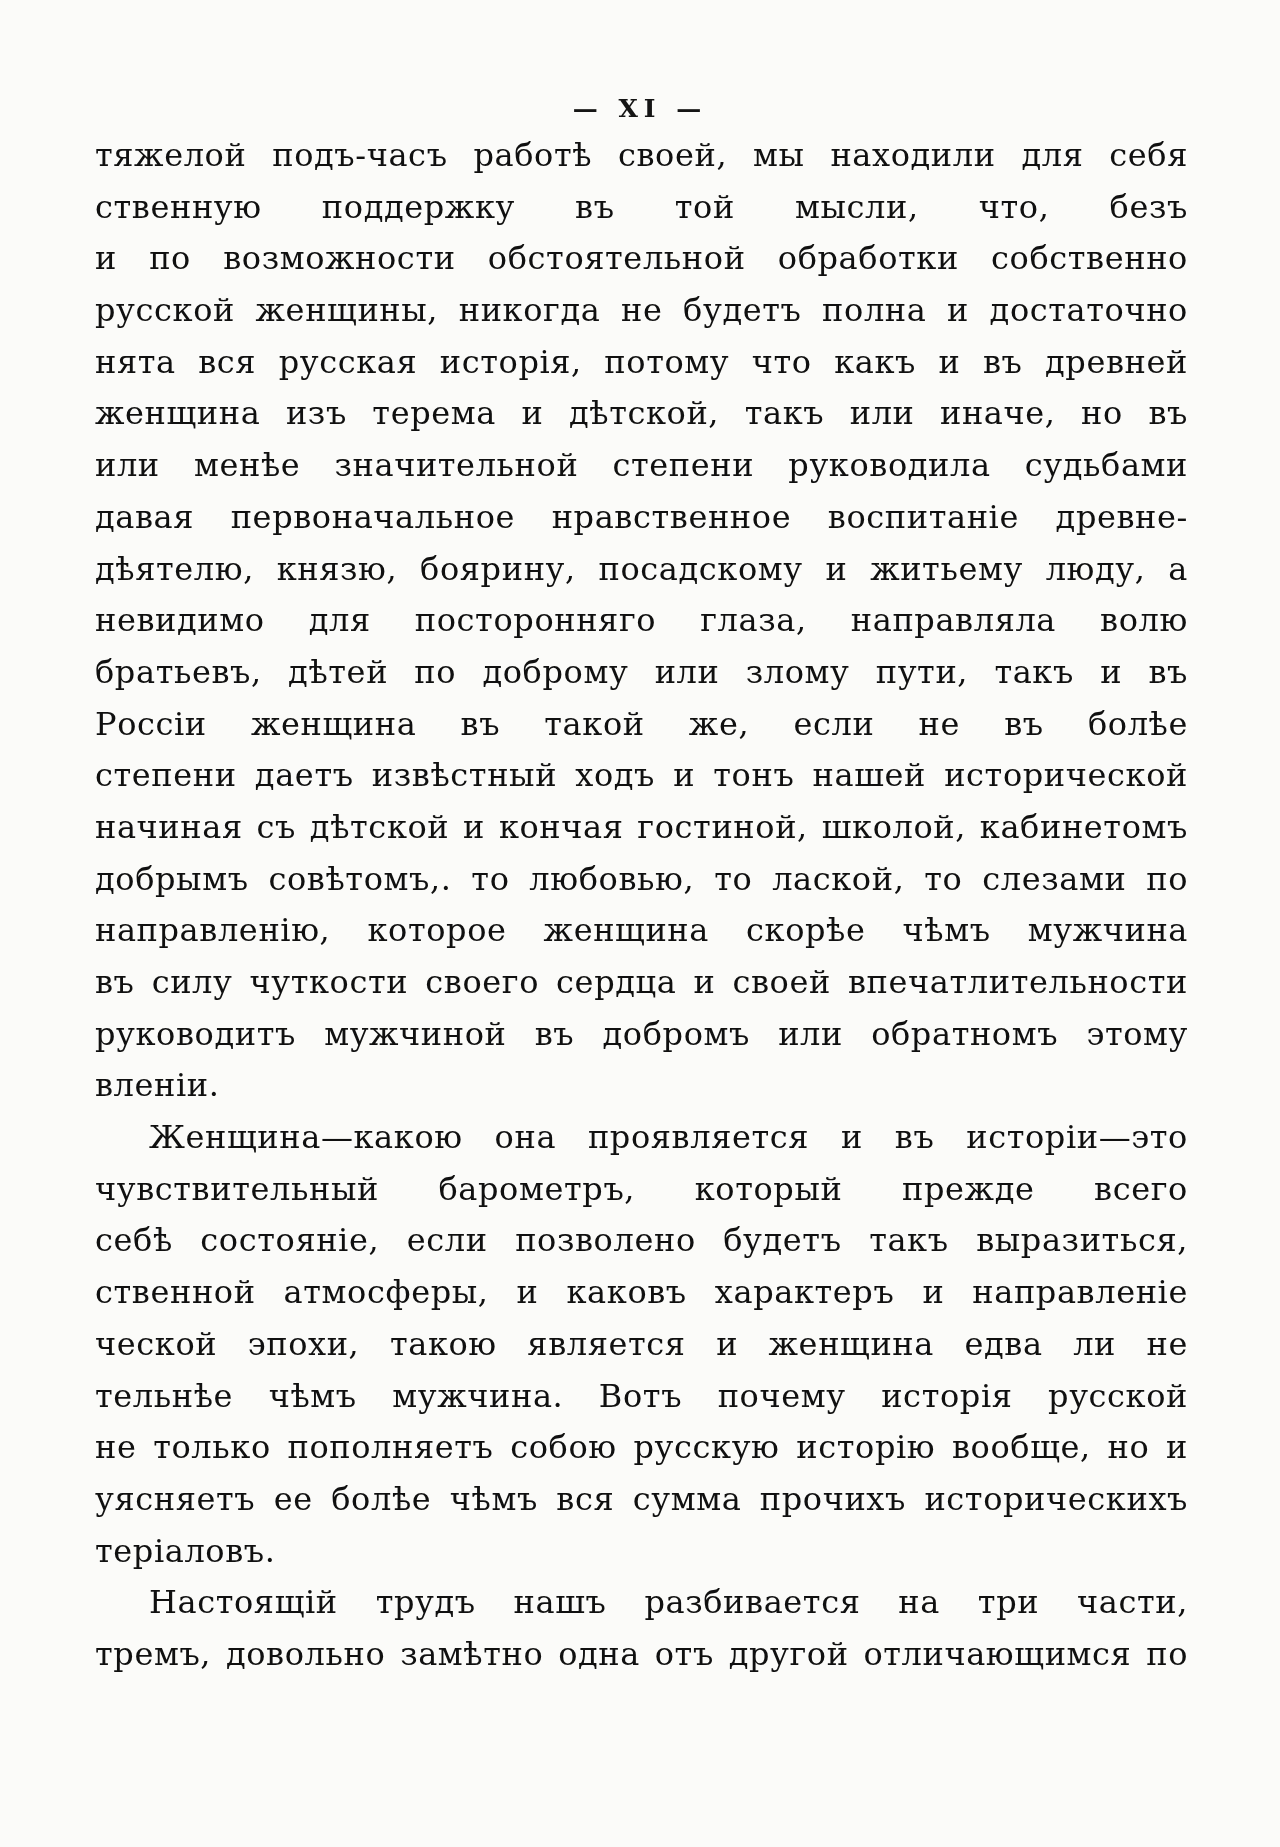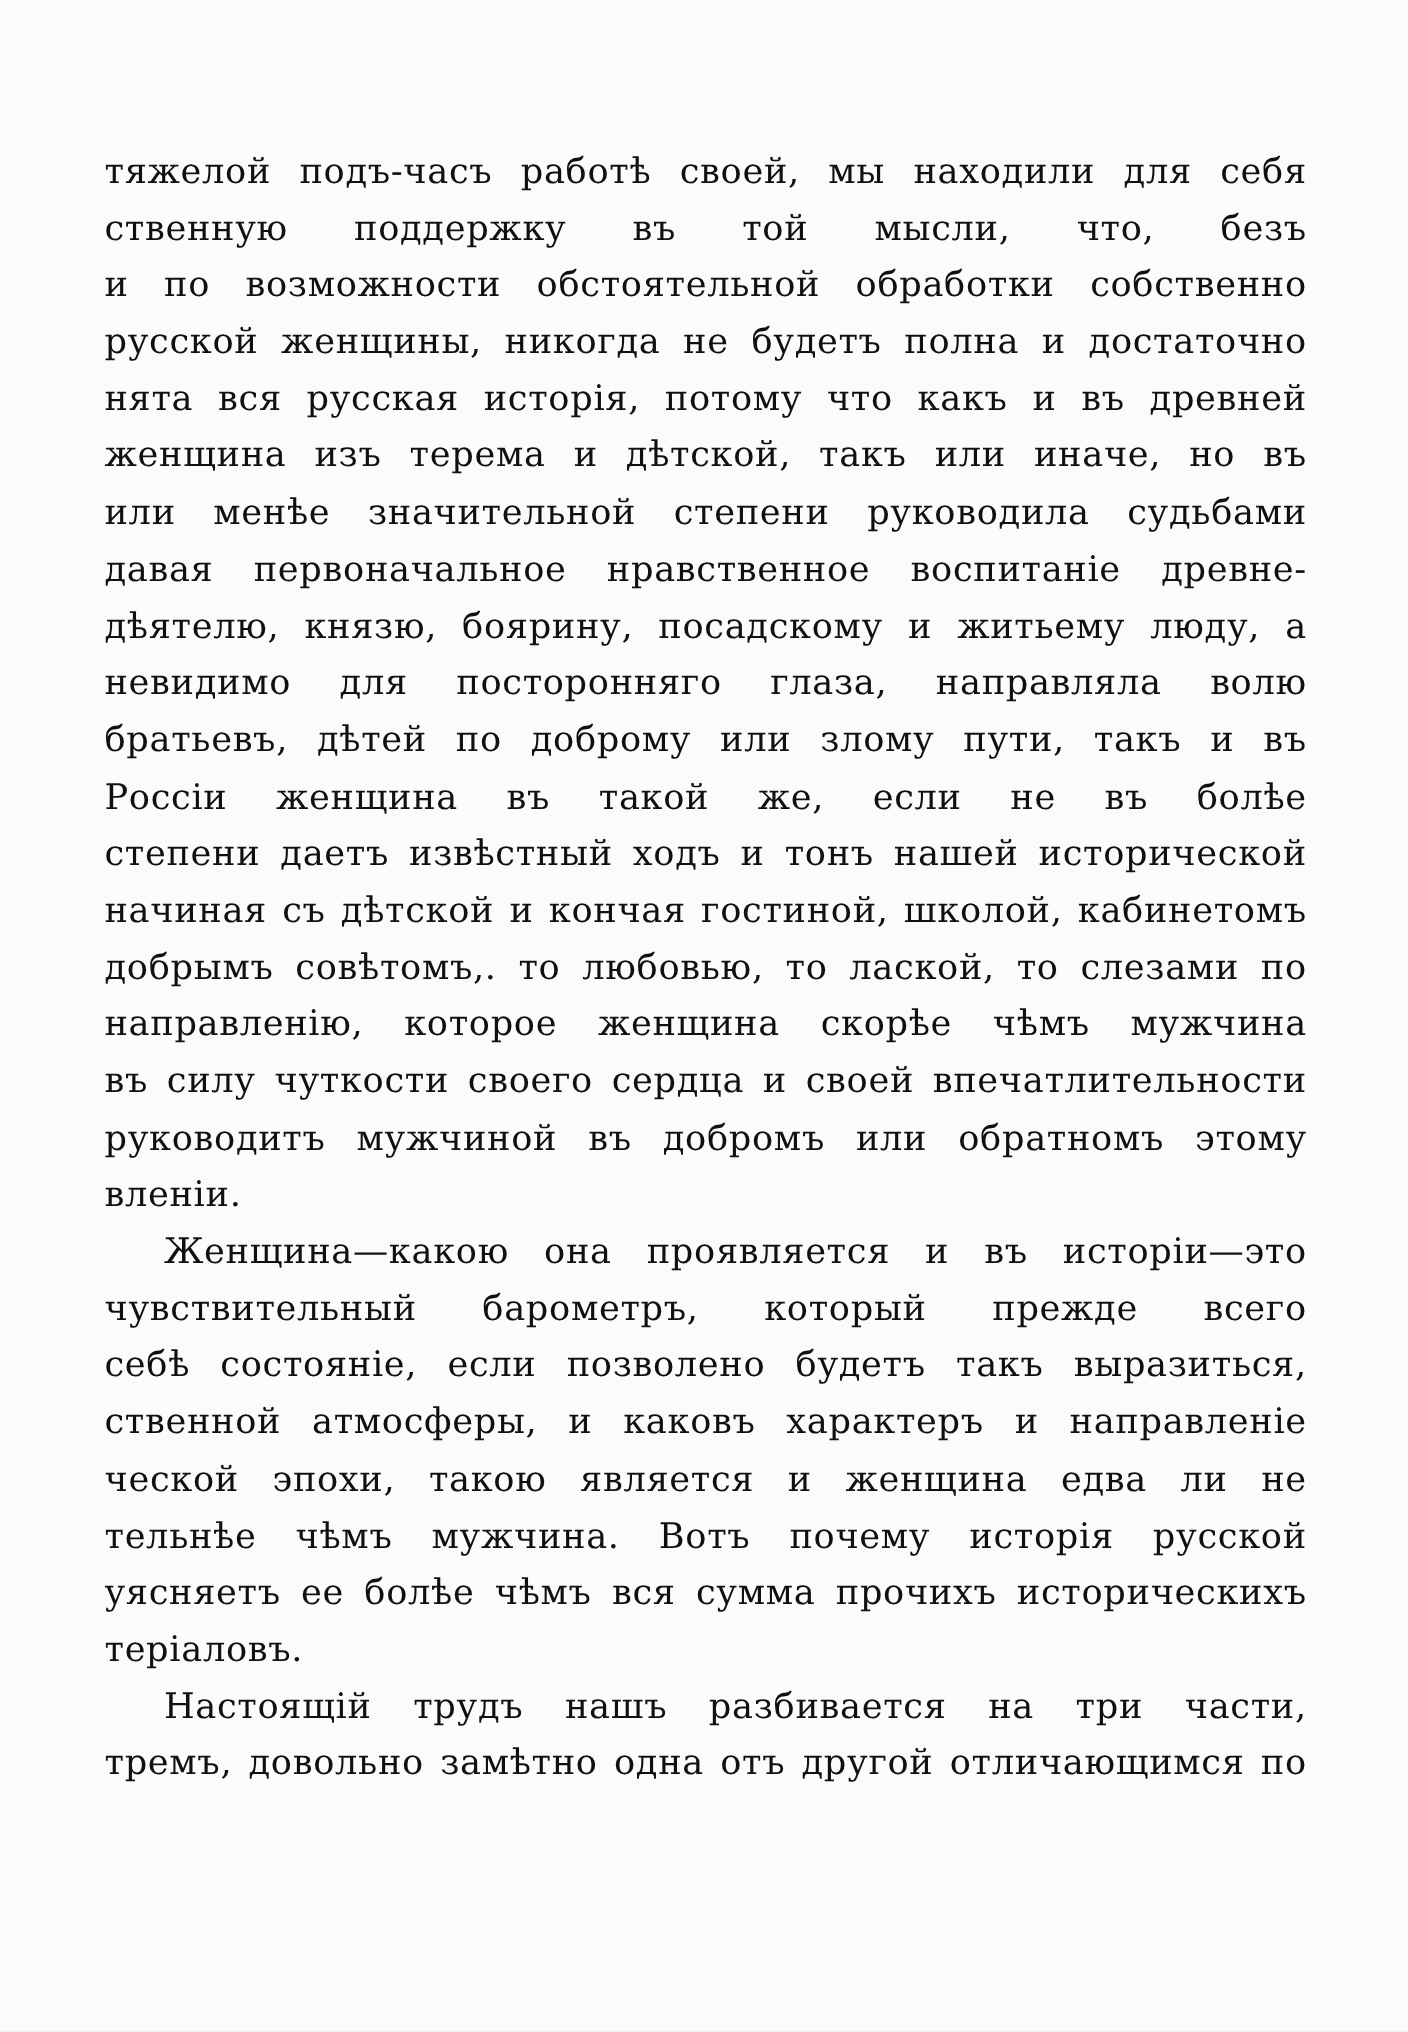--- a/index.html
+++ b/index.html
@@ -51,20 +51,21 @@
     text-align-last: left;
   }
   .line.indent {
     text-indent: 54px;
   }
 </style>
 </head>
 <body>
 
 <div class="scan-page">
+  <div class="page-header">— XI —</div>
   <div class="text-block">
       <div class="line">тяжелой подъ-часъ работѣ своей, мы находили для себя нрав-</div>
       <div class="line">ственную поддержку въ той мысли, что, безъ самостоятельной</div>
       <div class="line">и по возможности обстоятельной обработки собственно исторіи</div>
       <div class="line">русской женщины, никогда не будетъ полна и достаточно по-</div>
       <div class="line">нята вся русская исторія, потому что какъ и въ древней Руси</div>
       <div class="line">женщина изъ терема и дѣтской, такъ или иначе, но въ болѣе</div>
       <div class="line">или менѣе значительной степени руководила судьбами Россіи,</div>
       <div class="line">давая первоначальное нравственное воспитаніе древне-русскому</div>
       <div class="line">дѣятелю, князю, боярину, посадскому и житьему люду, а потомъ,</div>
@@ -77,18 +78,19 @@
       <div class="line">направленію, которое женщина скорѣе чѣмъ мужчина избираетъ</div>
       <div class="line">въ силу чуткости своего сердца и своей впечатлительности и</div>
       <div class="line">руководитъ мужчиной въ добромъ или обратномъ этому напра-</div>
       <div class="line end">вленіи.</div>
       <div class="line indent">Женщина—какою она проявляется и въ исторіи—это такой</div>
       <div class="line">чувствительный барометръ, который прежде всего отражаетъ въ</div>
       <div class="line">себѣ состояніе, если позволено будетъ такъ выразиться, обще-</div>
       <div class="line">ственной атмосферы, и каковъ характеръ и направленіе истори-</div>
       <div class="line">ческой эпохи, такою является и женщина едва ли не исключи-</div>
       <div class="line">тельнѣе чѣмъ мужчина. Вотъ почему исторія русской женщины</div>
+      <div class="line">не только пополняетъ собою русскую исторію вообще, но и</div>
       <div class="line">уясняетъ ее болѣе чѣмъ вся сумма прочихъ историческихъ ма-</div>
       <div class="line end">теріаловъ.</div>
       <div class="line indent">Настоящій трудъ нашъ разбивается на три части, сообразно</div>
       <div class="line">тремъ, довольно замѣтно одна отъ другой отличающимся по</div>
     </div>
 </div>
 
 </body></html>

